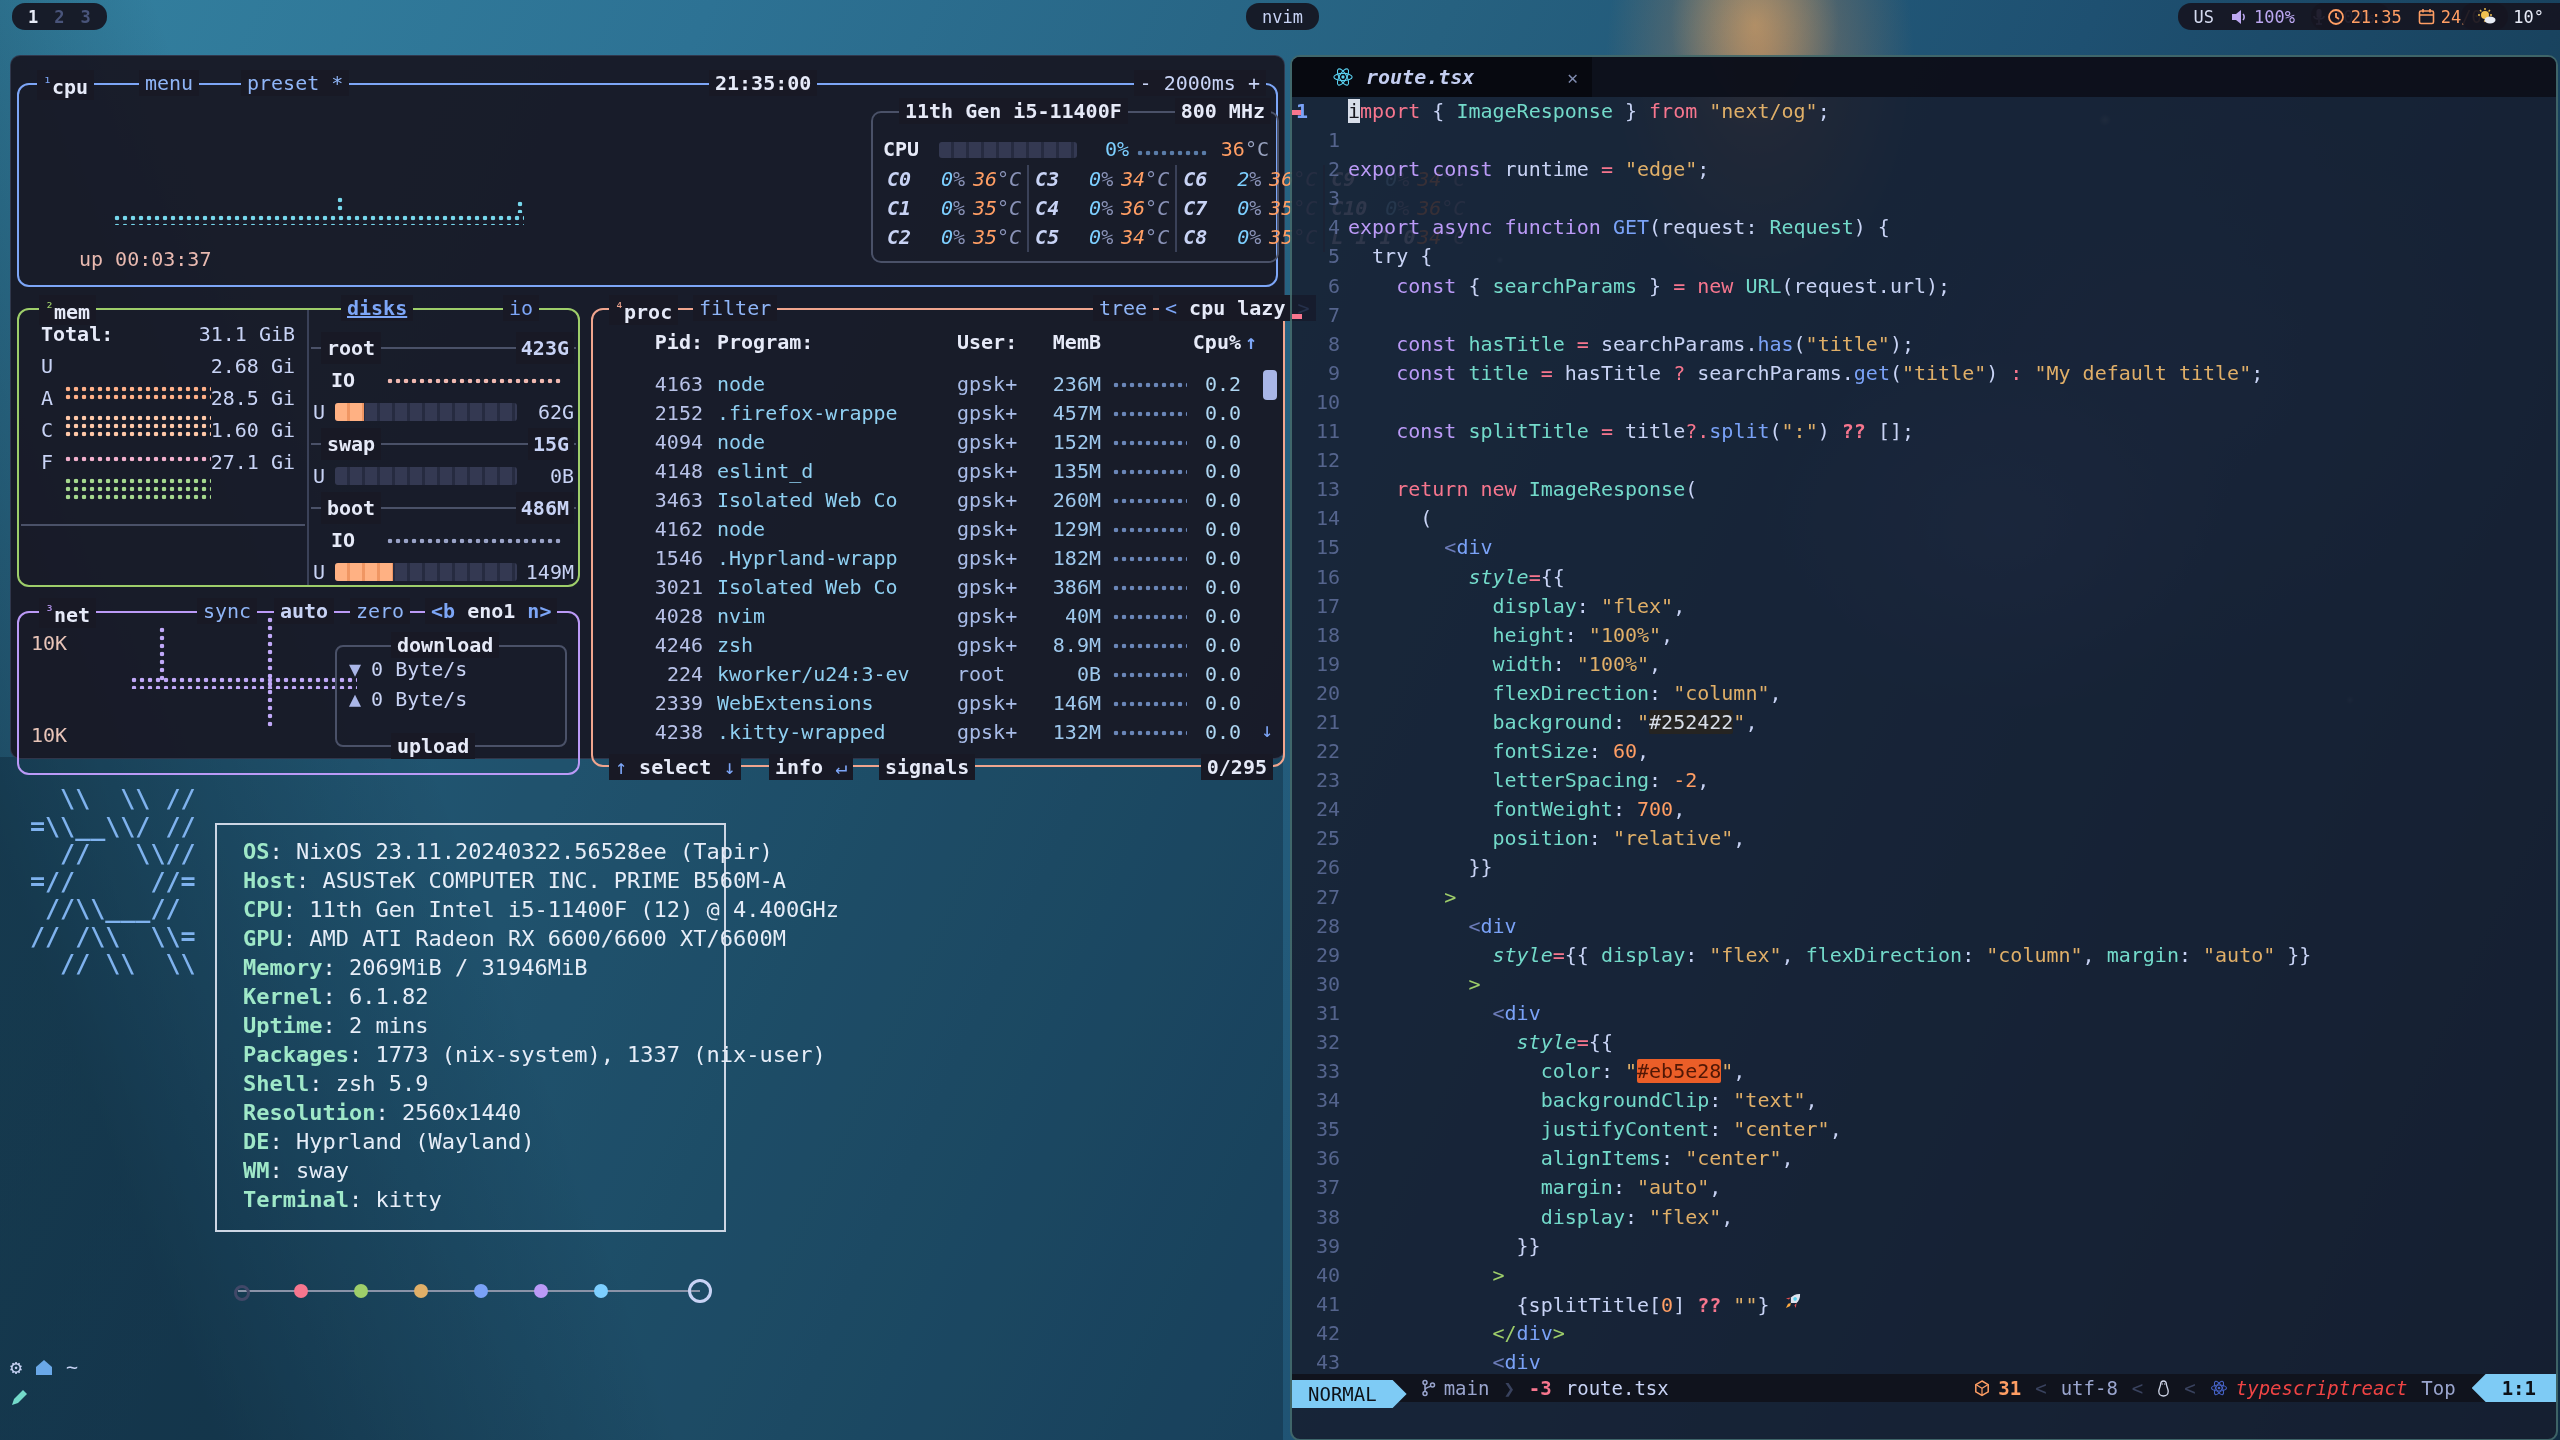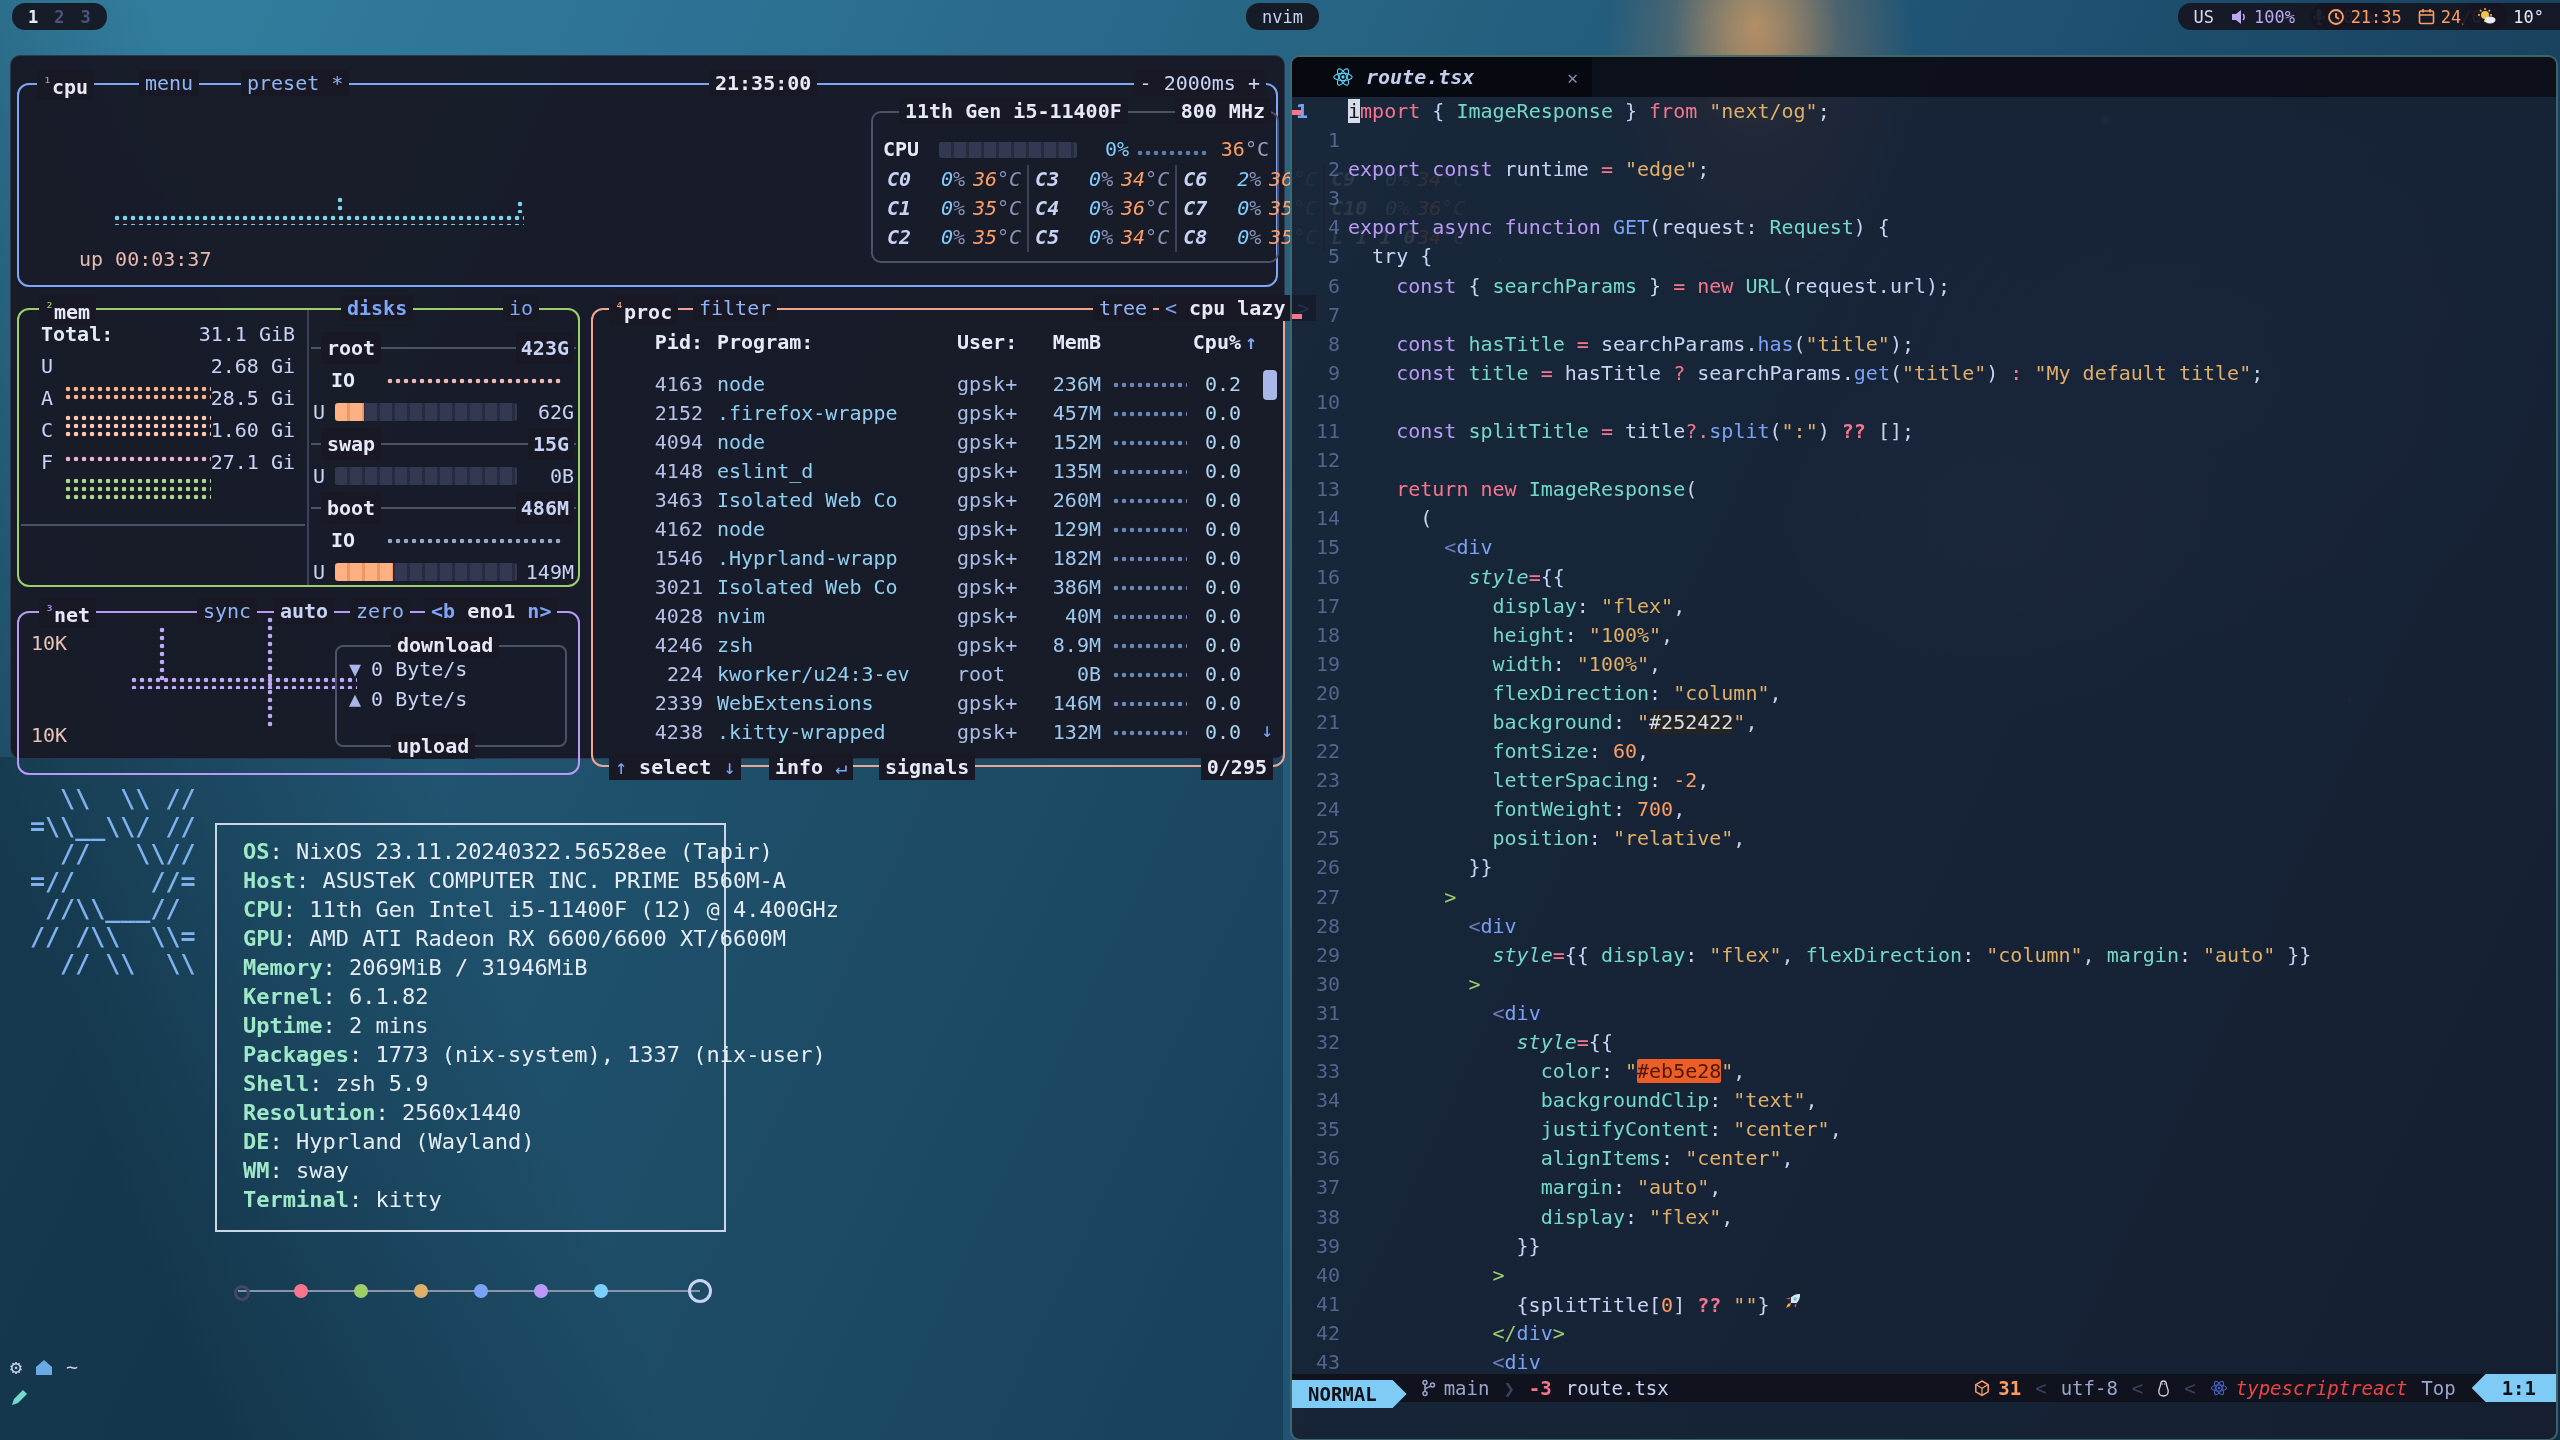--- a/index.html
+++ b/index.html
@@ -74,21 +74,21 @@
   #mem-div{position:absolute;left:288px;top:0;bottom:0;width:2px;background:#3a4158;}
   #mem-rows{position:absolute;left:0;top:8px;width:232px;}
   .mrow{position:relative;height:32px;line-height:32px;}
   .m-lab{position:absolute;left:22px;color:#c8d3f5;} .m-lab.bold{font-weight:bold;color:#e6eaf8;}
   .m-val{position:absolute;left:130px;width:146px;text-align:right;color:#c8d3f5;}
   #mg-u{left:46px;top:76px;width:146px;height:15px;--dc:#ffb088;}
   #mg-a{left:46px;top:105px;width:146px;height:24px;--dc:#ffc8a8;}
   #mg-c{left:46px;top:146px;width:146px;height:8px;--dc:#f2b0cc;}
   #mg-f{left:46px;top:168px;width:146px;height:22px;--dc:#a6d88e;}
   #mem-hline{position:absolute;left:2px;top:214px;width:284px;height:2px;background:#4a5168;}
-  #chip-disks{left:322px;color:#7da6f7;font-weight:bold;}
+  #chip-disks{left:322px;color:#7da6f7;font-weight:bold;text-decoration:underline;}
   #chip-io{left:484px;color:#7da6f7;}
   #disk-rows{position:absolute;left:288px;top:0;right:0;bottom:0;}
   .d-title{position:absolute;left:0;right:0;height:32px;}
   .d-title .hline{position:absolute;left:4px;right:2px;top:15px;height:2px;background:#4a5168;}
   .d-title .dn{position:absolute;left:14px;top:0;line-height:32px;background:#181925;padding:0 6px;font-weight:bold;color:#e6eaf8;}
   .d-title .ds{position:absolute;right:4px;top:0;line-height:32px;background:#181925;padding:0 5px;font-weight:bold;color:#c8d3f5;}
   .d-io{position:absolute;left:0;right:0;height:32px;line-height:32px;}
   .d-io .il{position:absolute;left:24px;font-weight:bold;color:#e6eaf8;}
   .d-io .dots{top:14px;left:80px;width:175px;height:8px;}
   .io-pink{--dc:#f0b8b0;} .io-gray{--dc:#9aa3c8;}
@@ -166,21 +166,21 @@
   .ln.cur{left:4px;width:44px;text-align:left;color:#7aa2f7;font-weight:bold;}
   .gitsign{position:absolute;left:0;top:13px;width:10px;height:5px;background:#f7768e;}
   .tk-k{color:#bb9af7;} .tk-r{color:#f7768e;} .tk-b{color:#7aa2f7;} .tk-t{color:#73daca;}
   .tk-y{color:#e0af68;} .tk-o{color:#ff9e64;} .tk-w{color:#c8d3f5;} .tk-d{color:#6b7bb8;}
   .tk-g{color:#9ece6a;} .tk-ti{color:#73daca;font-style:italic;}
   .tk-err{color:#f7768e;font-weight:bold;}
   .tk-swd{background:#252422;color:#d8dee9;border-radius:2px;}
   .tk-swo{background:#eb5e28;color:#511705;border-radius:2px;}
   .tk-cur{background:#d8dee9;color:#16161e;}
   .statusline{position:absolute;left:0;top:1317px;right:0;height:28px;background:#10131d;display:flex;align-items:center;font-size:19px;color:#9aa5ce;}
-  .sl-mode{background:#7ecbf5;color:#0d1117;font-weight:bold;height:28px;line-height:28px;padding:0 30px 0 16px;
+  .sl-mode{background:#7ecbf5;color:#0d1117;font-weight:normal;height:28px;line-height:28px;padding:0 30px 0 16px;
            clip-path:polygon(0 0,calc(100% - 14px) 0,100% 50%,calc(100% - 14px) 100%,0 100%);margin-top:12px;}
   .sl-item{margin-left:14px;white-space:nowrap;display:flex;align-items:center;gap:8px;}
   .sl-sep{margin-left:14px;color:#39425e;}
   .sl-diff{color:#f7768e;font-weight:bold;}
   .sl-file{color:#c8d3f5;}
   .sl-diag{color:#ff9e64;font-weight:bold;}
   .sl-ft{color:#ef4444;font-style:italic;}
   .sl-spacer{flex:1;}
   .sl-loc{background:#7ecbf5;color:#0d1117;font-weight:bold;height:28px;line-height:28px;padding:0 20px 0 30px;margin-left:16px;
           clip-path:polygon(0 50%,14px 0,100% 0,100% 100%,14px 100%);}

